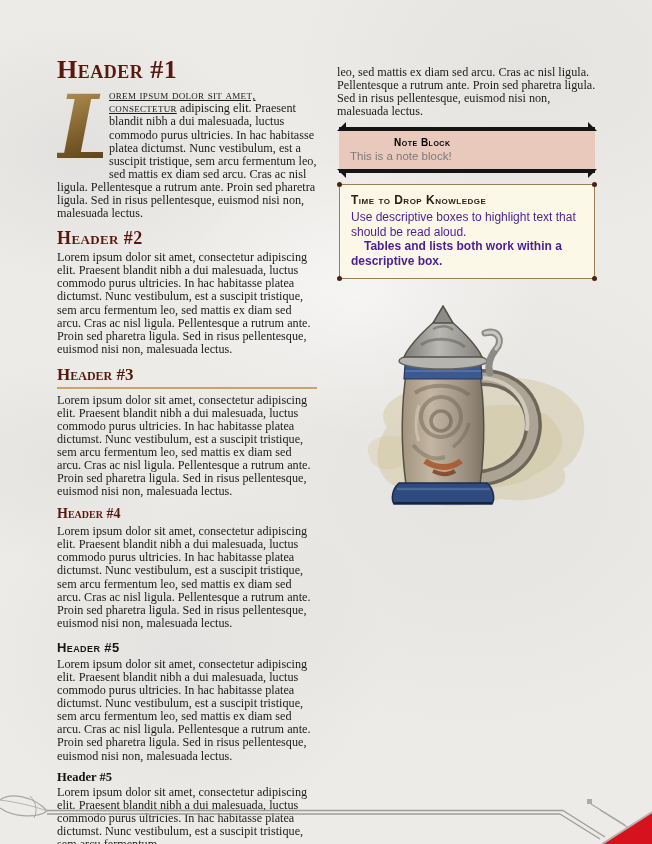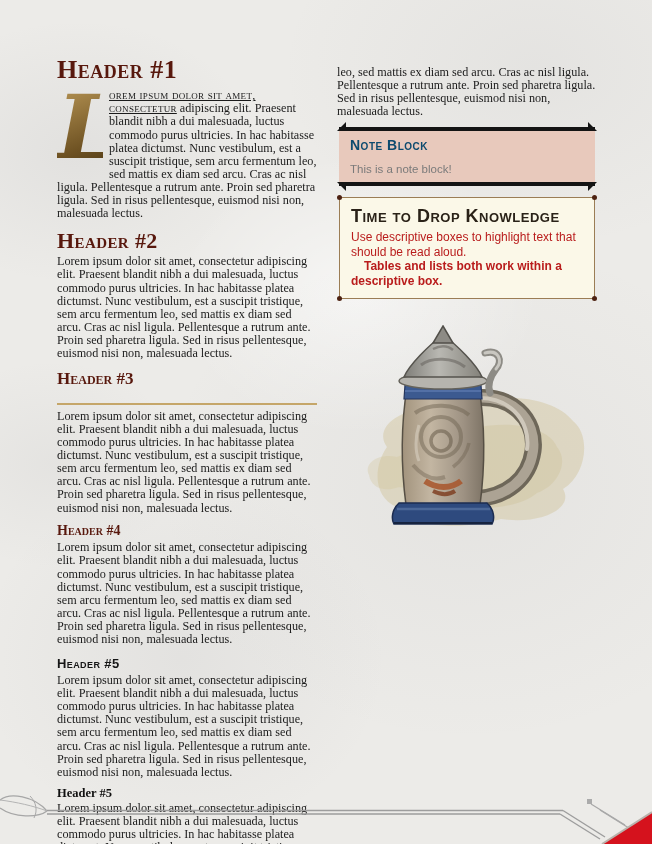--- a/index.html
+++ b/index.html
@@ -15,22 +15,22 @@
       radial-gradient(ellipse 260px 200px at 55% 35%, rgba(255,255,255,.55), transparent 70%),
       radial-gradient(ellipse 200px 160px at 8% 55%,  rgba(125,125,130,.07), transparent 65%);
     position:relative; overflow:hidden;
   }
   .col{ position:absolute; }
   .col-left{ left:57px; top:40px; width:260px; }
   .col-right{ left:337px; top:66px; width:260px; }
 
   h1,h2,h3,h4{ font-variant:small-caps; color:#58180d; font-weight:bold; line-height:1.05; }
   h1{ font-size:26px; margin:16px 0 6px 0; letter-spacing:.5px; }
-  h2{ font-size:22px; margin:9px 0 3px 0; letter-spacing:.4px; }
-  h3{ font-size:17px; margin:10px 0 5px 0; border-bottom:2px solid #c5a669; padding-bottom:15px; }
+  h2{ font-size:18px; margin:9px 0 3px 0; letter-spacing:.4px; }
+  h3{ font-size:17px; margin:10px 0 5px 0; border-bottom:2px solid #c5a669; padding-bottom:3px; }
   h4{ font-size:14px; margin:9px 0 3px 0; }
   .h5caps{ font-family:"Liberation Sans", sans-serif; font-variant:small-caps; font-weight:bold;
            font-size:13px; color:#161616; margin:10px 0 3px 0; letter-spacing:.4px; }
   .h5bold{ font-weight:bold; font-size:12.5px; color:#111; margin:7px 0 1px 0; }
 
   p.body{ font-size:12.2px; line-height:13.1px; color:#1b1b1b; }
 
   .dropcap{
     float:left; width:46px; height:80px; margin:2px 6px 0 0;
     font-family:"DejaVu Serif", serif; font-style:italic; font-weight:bold;
@@ -44,32 +44,32 @@
   
   .note{ position:relative; margin:9px 2px 0 2px; background:#e8c9bc;
          border-top:4px solid #141414; border-bottom:4px solid #141414;
          padding:6px 11px 7px 11px; }
   .wing{ position:absolute; width:0; height:0; border-style:solid; }
   .wing.tl{ left:-2px; top:-9px;  border-width:0 9px 9px 0; border-color:transparent transparent #141414 transparent; transform:scaleX(-1);}
   .wing.tr{ right:-2px; top:-9px; border-width:0 9px 9px 0; border-color:transparent transparent #141414 transparent;}
   .wing.bl{ left:-2px; bottom:-9px;  border-width:9px 9px 0 0; border-color:#141414 transparent transparent transparent; transform:scaleX(-1);}
   .wing.br{ right:-2px; bottom:-9px; border-width:9px 9px 0 0; border-color:#141414 transparent transparent transparent;}
   .note-title{ font-family:"Liberation Sans", sans-serif; font-variant:small-caps; font-weight:bold;
-               font-size:14px; color:#0c4a6e; letter-spacing:.5px; }
-  .note-body{ font-family:"Liberation Sans", sans-serif; font-size:11.5px; color:#7a7a7a; margin-top:10px; }
+               font-size:10px; color:#000000; letter-spacing:.5px;margin-left:44px; }
+  .note-body{ font-family:"Liberation Sans", sans-serif; font-size:11.5px; color:#7a7a7a; margin-top:2px; }
 
   
   .descbox{ position:relative; margin:11px 2px 0 2px; background:#fbf8e8;
             border:1px solid #9b7d55; padding:8px 11px 10px 11px; }
   .dot{ position:absolute; width:5px; height:5px; border-radius:50%; background:#4d2212; }
   .dot.tl{ left:-3px; top:-3px; } .dot.tr{ right:-3px; top:-3px; }
   .dot.bl{ left:-3px; bottom:-3px; } .dot.br{ right:-3px; bottom:-3px; }
   .desc-title{ font-family:"Liberation Sans", sans-serif; font-variant:small-caps; font-weight:bold;
-               font-size:18px; color:#2a2218; letter-spacing:.5px; margin-bottom:3px; }
-  .desc-body{ font-family:"Liberation Sans", sans-serif; font-size:12px; line-height:14.5px; color:#b91c1c; }
+               font-size:12px; color:#2a2218; letter-spacing:.5px; margin-bottom:3px; }
+  .desc-body{ font-family:"Liberation Sans", sans-serif; font-size:12px; line-height:14.5px; color:#4c1d95; }
   .desc-body.indent{ text-indent:13px;font-weight:bold; }
 
   .stein-wrap{ margin:26px 0 0 12px; }
 
   .footer-art{ position:absolute; left:0; bottom:0; }
 </style>
 </head>
 <body>
 
 <div class="col col-left">

